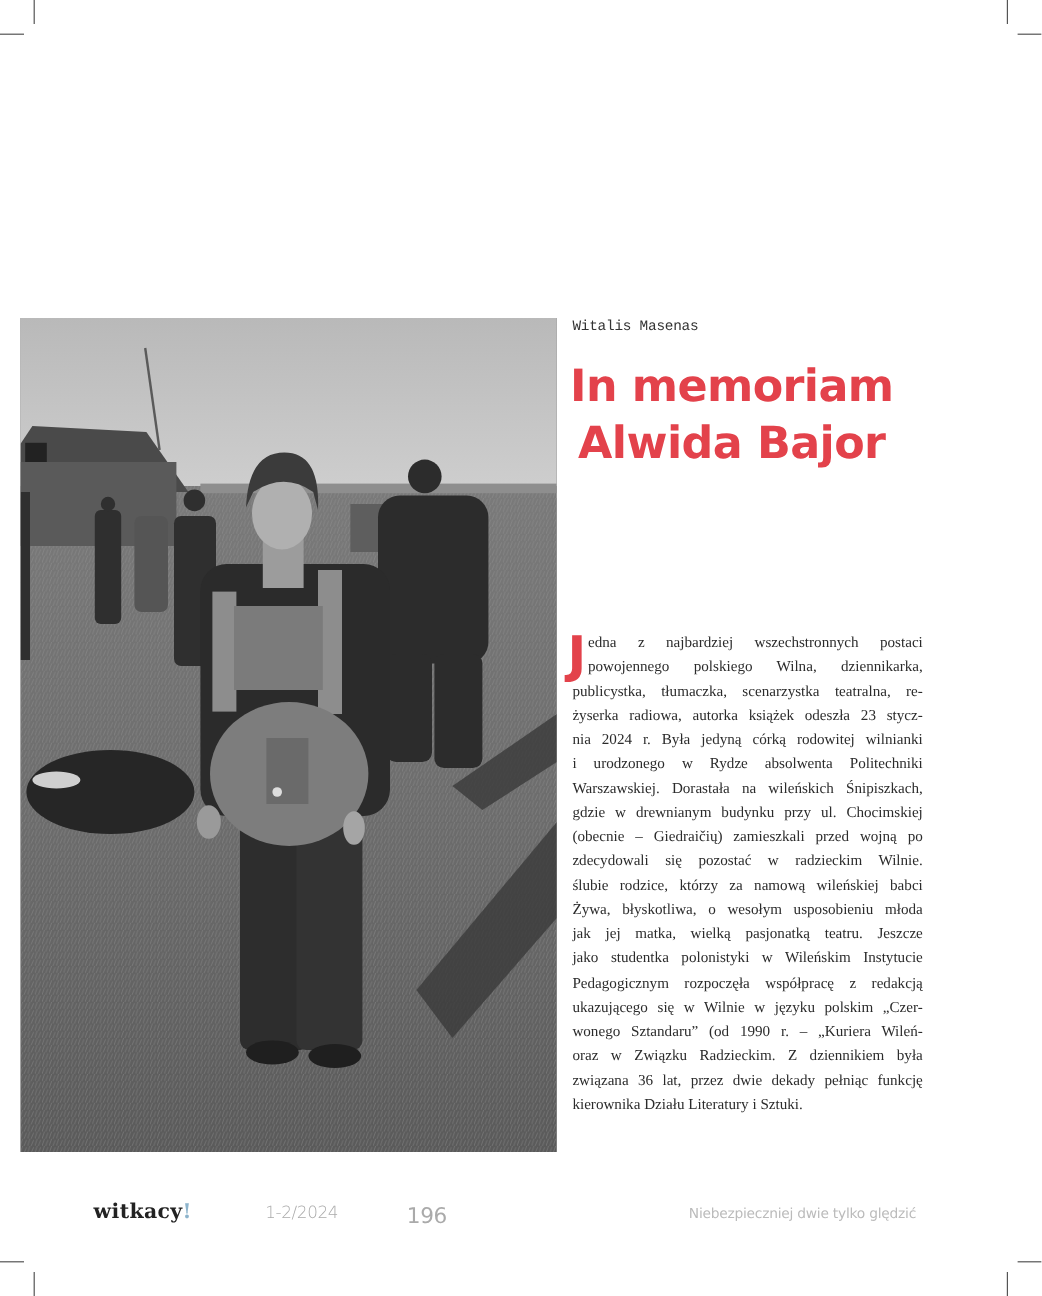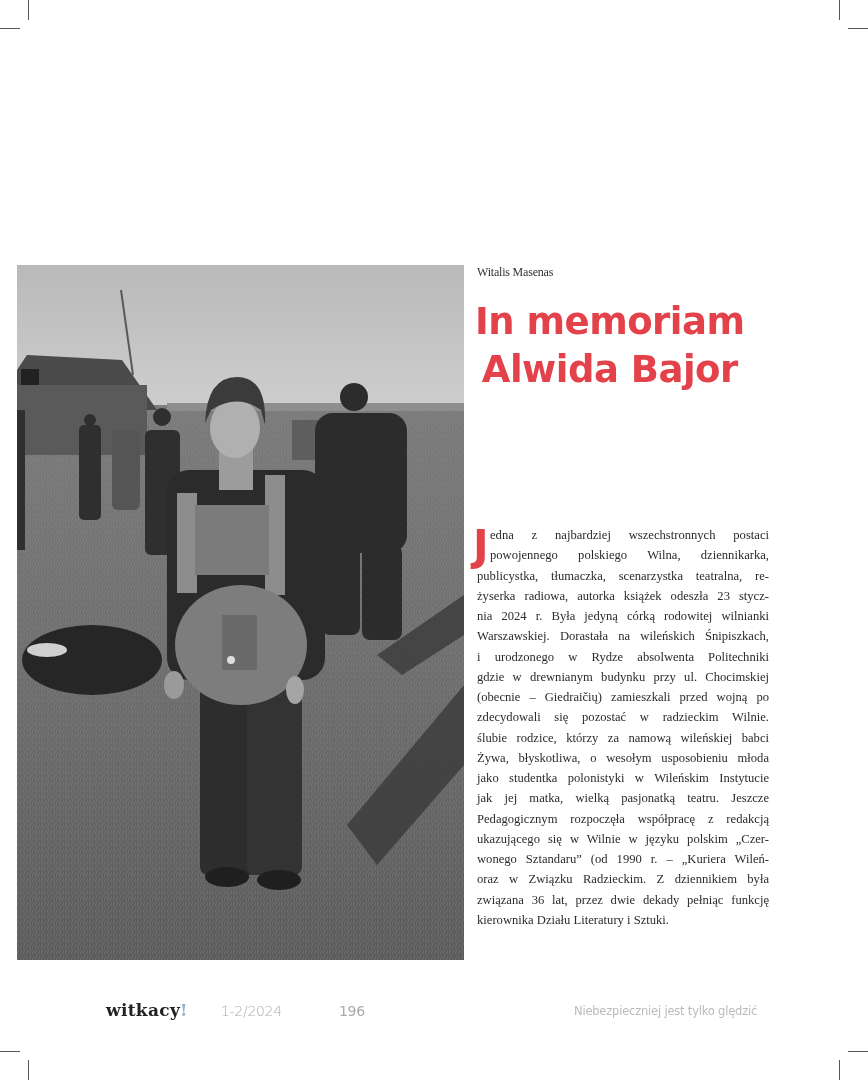--- a/index.html
+++ b/index.html
@@ -9,35 +9,35 @@
   
   .crop { position: absolute; background: #555; }
   .crop.v { width: 1px; height: 20px; }
   .crop.h { height: 1px; width: 20px; }
 
   
   .photo { position: absolute; left: 17px; top: 265px; width: 447px; height: 695px; overflow: hidden; background: #8a8a8a; }
   .photo svg { width: 100%; height: 100%; display: block; }
 
   
-  .author { position: absolute; left: 477px; top: 265px; font-family: Liberation Serif, serif; font-size: 12px; color: #333; letter-spacing: -0.2px; }
+  .author { position: absolute; left: 477px; top: 265px; font-family: Liberation Mono, monospace; font-size: 12px; color: #333; letter-spacing: -0.2px; }
   .title { position: absolute; left: 475px; top: 298px; font-family: "DejaVu Sans", sans-serif; font-weight: bold; font-size: 37px; line-height: 48px; color: #e3424b; letter-spacing: -0.5px; }
   .title span { display: block; text-align: center; }
 
   .body-text { position: absolute; left: 477px; top: 525px; width: 292px; font-family: "Liberation Serif", serif; font-size: 12.6px; line-height: 20.25px; color: #2b2b2b; text-align: justify; hyphens: manual; }
   .body-text .line { display: block; white-space: nowrap; text-align: justify; text-align-last: justify; }
   .body-text .line.last { text-align-last: left; }
   .body-text .line.indent { padding-left: 13px; }
   .dropcap { position: absolute; left: -4px; top: 2px; font-family: "DejaVu Sans", sans-serif; font-size: 42px; line-height: 38px; color: #e3424b; font-weight: bold; }
 
   
-  .footer-logo { position: absolute; left: 78px; top: 1000px; font-family: "DejaVu Serif", serif; font-weight: bold; font-size: 17px; color: #222; letter-spacing: 0.3px; margin-left: 28px; }
+  .footer-logo { position: absolute; left: 78px; top: 1000px; font-family: "DejaVu Serif", serif; font-weight: bold; font-size: 17px; color: #222; letter-spacing: 0.3px; }
   .footer-logo .bang { color: #8db4cc; }
   .footer-issue { position: absolute; left: 221px; top: 1003px; font-family: "DejaVu Sans", sans-serif; font-size: 14px; color: #aaa; font-weight: 300; letter-spacing: -0.3px; }
-  .footer-page { position: absolute; left: 339px; top: 1003px; font-family: "DejaVu Sans", sans-serif; font-size: 14px; color: #aaa; letter-spacing: -0.3px; }
+  .footer-page { position: absolute; left: 339px; top: 1003px; font-family: "DejaVu Sans", sans-serif; font-size: 18px; color: #aaa; letter-spacing: -0.3px; }
   .footer-motto { position: absolute; left: 574px; top: 1004px; font-family: "DejaVu Sans", sans-serif; font-size: 11.5px; color: #bbb; letter-spacing: -0.2px; }
 </style>
 </head>
 <body>
 
 <div class="crop v" style="left:28px; top:0;"></div>
 <div class="crop h" style="left:0; top:28px;"></div>
 <div class="crop v" style="left:839px; top:0;"></div>
 <div class="crop h" style="left:848px; top:28px;"></div>
 <div class="crop v" style="left:28px; top:1060px;"></div>
@@ -138,33 +138,33 @@
   <span>Alwida Bajor</span>
 </h1>
 
 <div class="body-text">
   <span class="dropcap">J</span>
   <span class="line indent">edna z najbardziej wszechstronnych postaci</span>
   <span class="line indent">powojennego polskiego Wilna, dziennikarka,</span>
   <span class="line">publicystka, tłumaczka, scenarzystka teatralna, re-</span>
   <span class="line">żyserka radiowa, autorka książek odeszła 23 stycz-</span>
   <span class="line">nia 2024 r. Była jedyną córką rodowitej wilnianki</span>
+  <span class="line">i urodzonego w Rydze absolwenta Politechniki</span>
   <span class="line">Warszawskiej. Dorastała na wileńskich Śnipiszkach,</span>
-  <span class="line">i urodzonego w Rydze absolwenta Politechniki</span>
   <span class="line">gdzie w drewnianym budynku przy ul. Chocimskiej</span>
   <span class="line">(obecnie – Giedraičių) zamieszkali przed wojną po</span>
   <span class="line">zdecydowali się pozostać w radzieckim Wilnie.</span>
   <span class="line">ślubie rodzice, którzy za namową wileńskiej babci</span>
   <span class="line">Żywa, błyskotliwa, o wesołym usposobieniu młoda</span>
+  <span class="line">jak jej matka, wielką pasjonatką teatru. Jeszcze</span>
   <span class="line">jako studentka polonistyki w Wileńskim Instytucie</span>
-  <span class="line">jak jej matka, wielką pasjonatką teatru. Jeszcze</span>
   <span class="line">Pedagogicznym rozpoczęła współpracę z redakcją</span>
   <span class="line">ukazującego się w Wilnie w języku polskim „Czer-</span>
   <span class="line">wonego Sztandaru” (od 1990 r. – „Kuriera Wileń-</span>
   <span class="line">oraz w Związku Radzieckim. Z dziennikiem była</span>
   <span class="line">związana 36 lat, przez dwie dekady pełniąc funkcję</span>
   <span class="line last">kierownika Działu Literatury i Sztuki.</span>
 </div>
 
 <div class="footer-logo"><span>witkacy</span><span class="bang">!</span></div>
 <div class="footer-issue">1-2/2024</div>
 <div class="footer-page">196</div>
-<div class="footer-motto">Niebezpieczniej jest tylko ględzić</div>
+<div class="footer-motto">Niebezpieczniej dwie tylko ględzić</div>
 
 </body></html>

